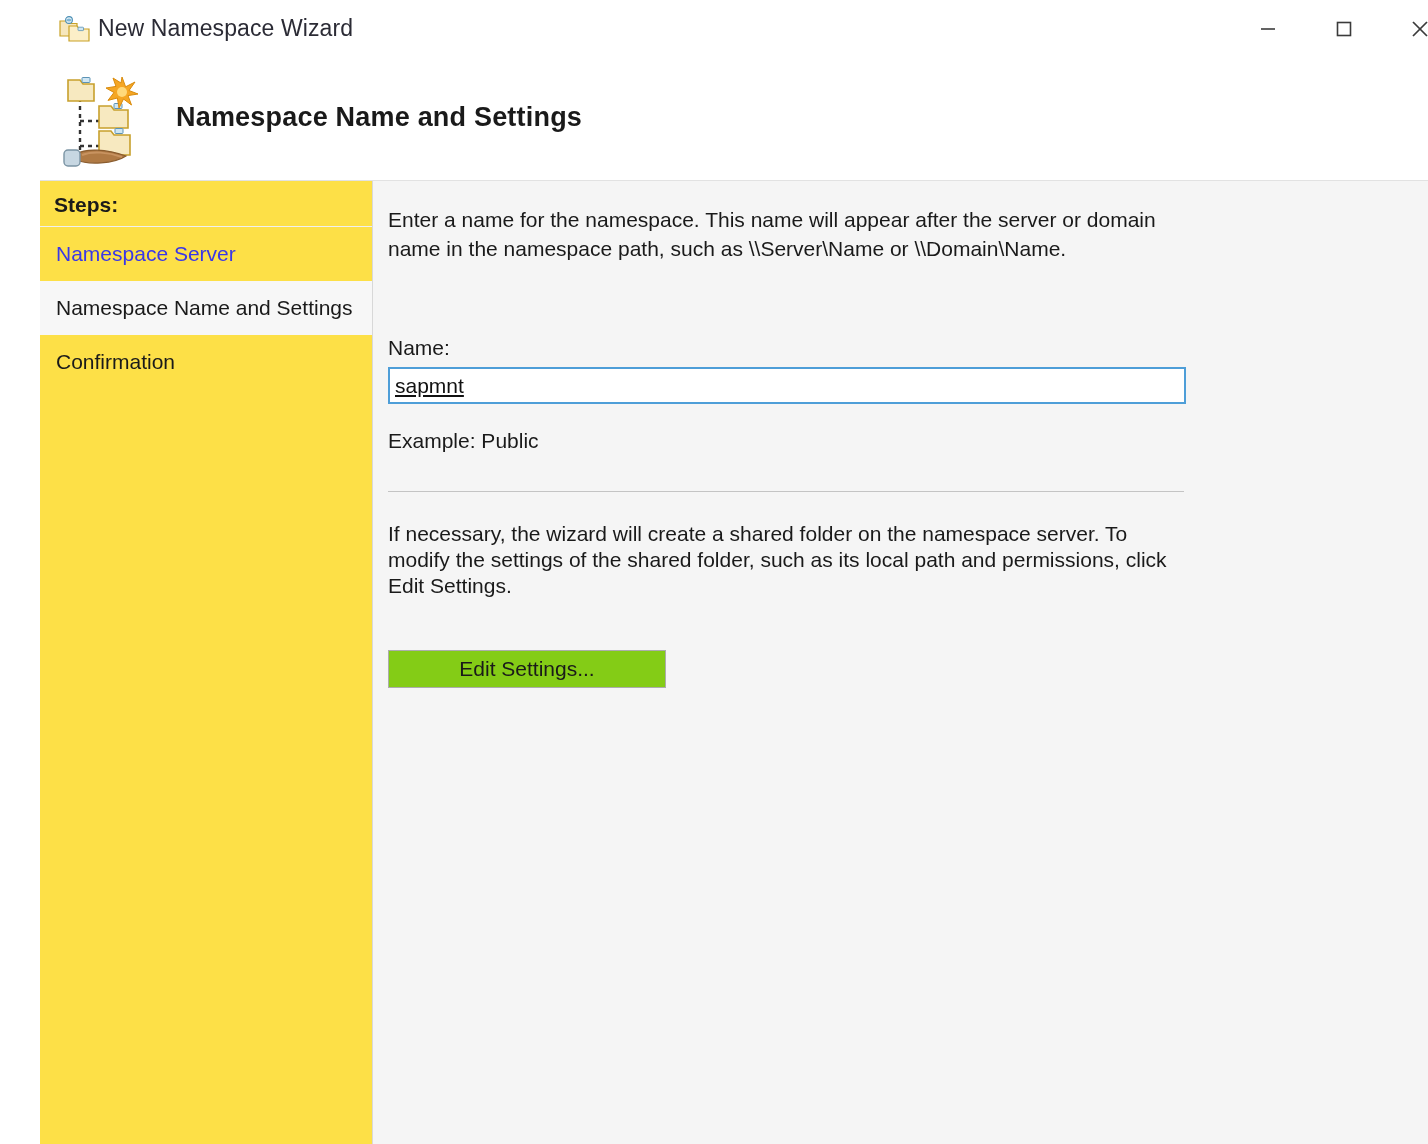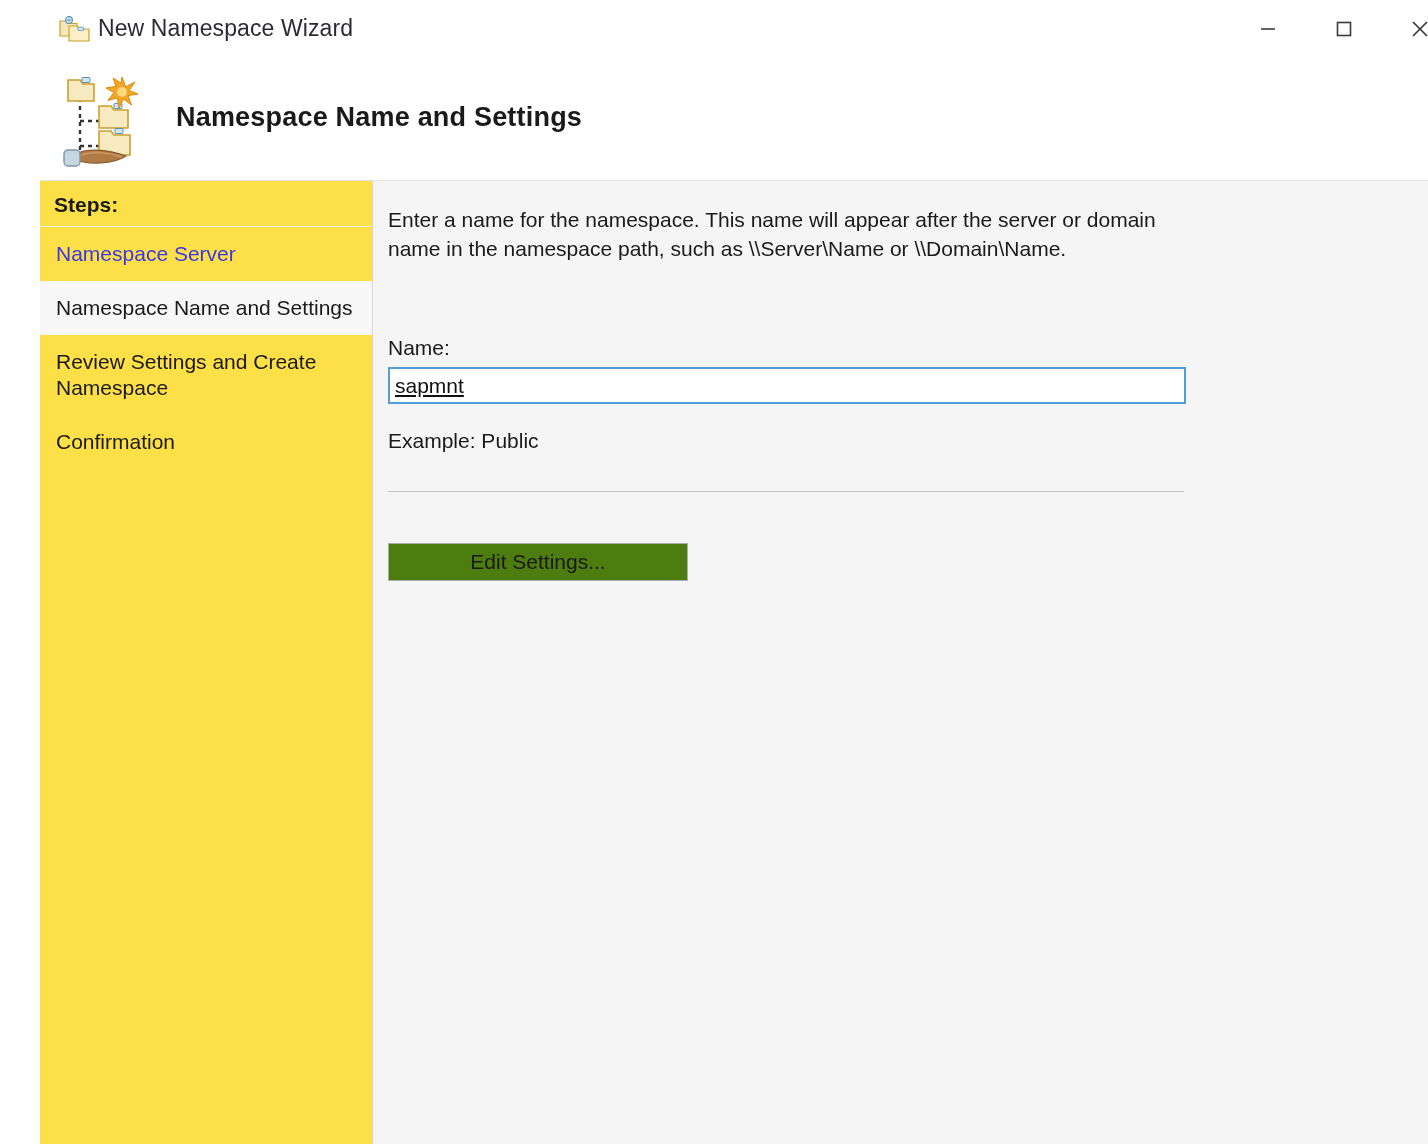--- a/index.html
+++ b/index.html
@@ -201,23 +201,23 @@
   }
   .para2 {
     font-size: 21px;
     line-height: 26px;
     color: #1a1a1a;
     max-width: 800px;
     margin: 29px 0 0 0;
   }
   .edit-btn {
     margin-top: 51px;
-    width: 300px;
+    width: 278px;
     height: 38px;
-    background: #4d7c0f;
+    background: #84cc16;
     border: 1px solid #acacac;
     font-family: "Liberation Sans", sans-serif;
     font-size: 21px;
     color: #1a1a1a;
     cursor: default;
   }
 
   
   .footer {
     position: relative;
@@ -318,39 +318,37 @@
       <div class="sidebar">
         <div class="steps-head">Steps:</div>
 
         <div class="step link">
           <span>Namespace Server</span>
         </div>
         <div class="step current">
           <span>Namespace Name and Settings</span>
         </div>
         <div class="step">
-          <span>Review Settings and Create Namespace</span>
-        </div>
-        <div class="step">
           <span>Confirmation</span>
         </div>
       </div>
 
       <div class="content">
 
         <p class="intro">Enter a name for the namespace. This name will appear after the server or domain name in the namespace path, such as \\Server\Name or \\Domain\Name.</p>
 
         <div class="name-label">Name:</div>
 
         <input class="name-input" type="text" value="sapmnt" style="">
 
         <p class="example">Example: Public</p>
 
         <hr class="hr">
 
+        <p class="para2">If necessary, the wizard will create a shared folder on the namespace server. To modify the settings of the shared folder, such as its local path and permissions, click Edit Settings.</p>
 
         <button class="edit-btn">Edit Settings...</button>
       </div>
     </div>
 
     <div class="footer">
       
     </div>
 
   </div>

